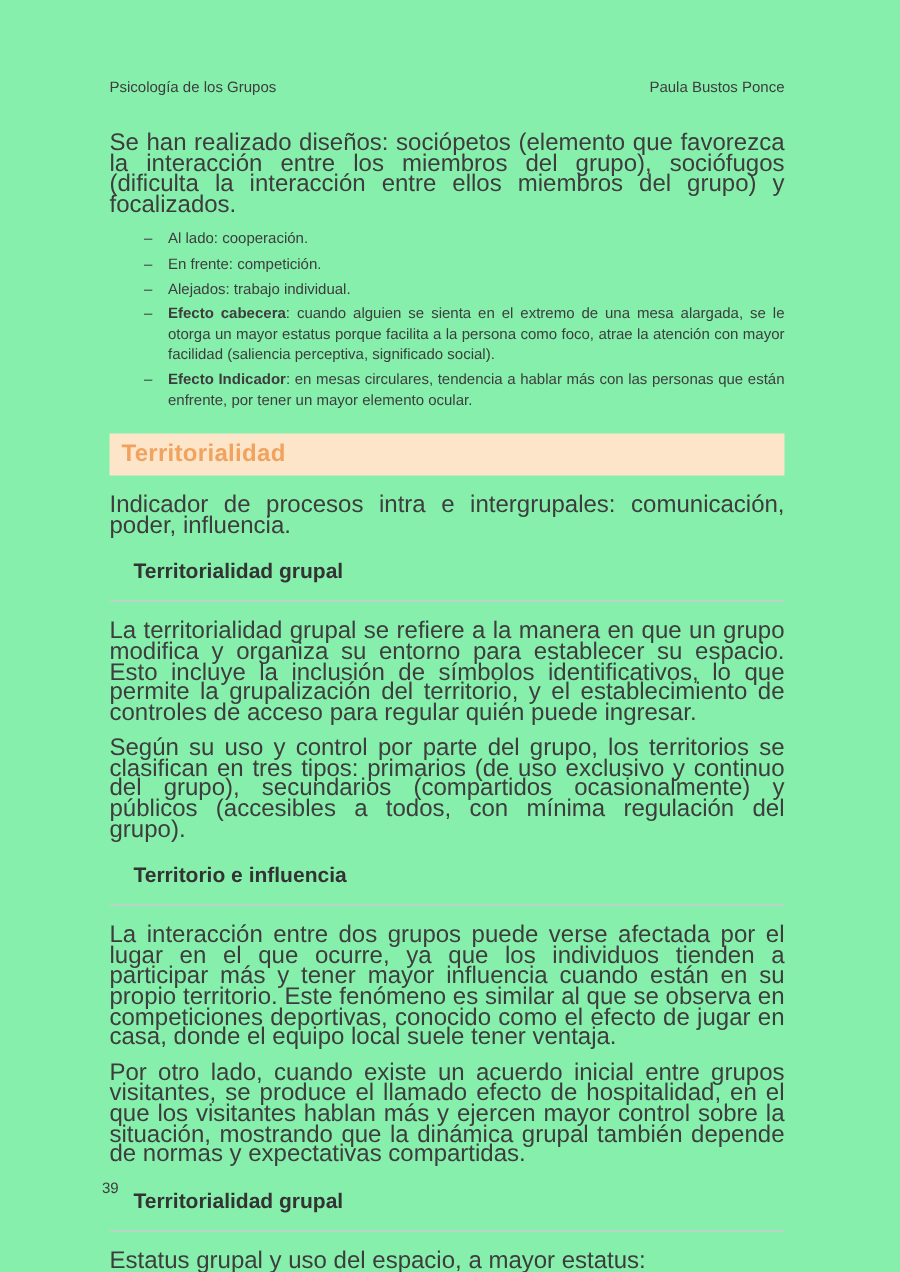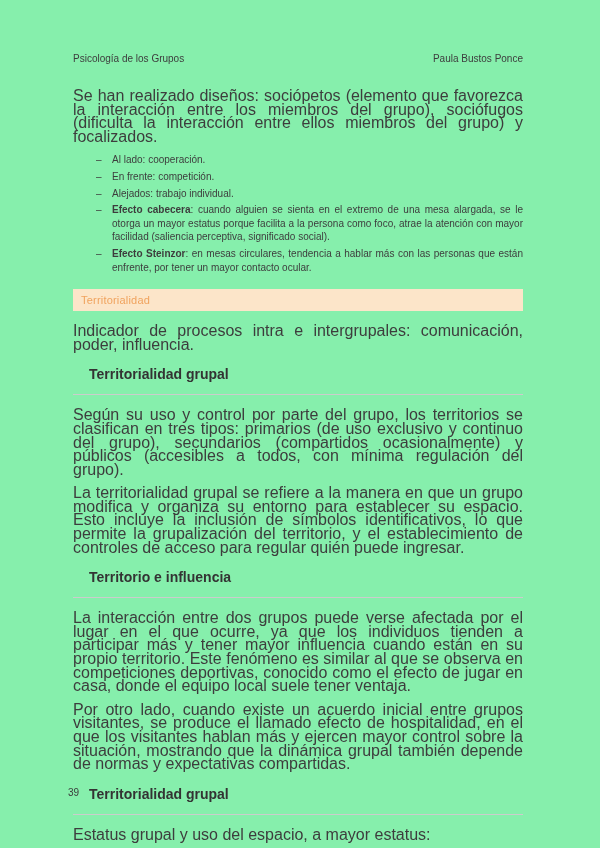--- a/index.html
+++ b/index.html
@@ -50,22 +50,22 @@
   .item-text {
     flex: 1;
     text-align: justify;
   }
   .lead {
     font-weight: bold;
   }
   .banner {
     background: var(--banner-bg, #fce5c9);
     color: var(--banner-text, #f0a35e);
-    font-weight: normal;
-    font-size: 11px;
+    font-weight: bold;
+    font-size: 16px;
     letter-spacing: 0.2px;
     padding: 5px 8px;
     margin: 15px 0 13px 0;
   }
   .subhead {
     font-size: 14px;
     font-weight: bold;
     color: #333333;
     margin: 15px 0 0 16px;
   }
@@ -106,34 +106,34 @@
     <li class="dash-item">
       <span class="dash">–</span>
       <span class="item-text">Alejados: trabajo individual.</span>
     </li>
     <li class="dash-item">
       <span class="dash">–</span>
       <span class="item-text"><b class="lead">Efecto cabecera</b><span>: cuando alguien se sienta en el extremo de una mesa alargada, se le otorga un mayor estatus porque facilita a la persona como foco, atrae la atención con mayor facilidad (saliencia perceptiva, significado social).</span></span>
     </li>
     <li class="dash-item">
       <span class="dash">–</span>
-      <span class="item-text"><b class="lead">Efecto Steinzor</b><span>: en mesas circulares, tendencia a hablar más con las personas que están enfrente, por tener un mayor contacto ocular.</span></span>
+      <span class="item-text"><b class="lead">Efecto Indicador</b><span>: en mesas circulares, tendencia a hablar más con las personas que están enfrente, por tener un mayor elemento ocular.</span></span>
     </li>
   </ul>
 
   <div class="banner">
     <span>Territorialidad</span>
   </div>
 
   <p class="para">Indicador de procesos intra e intergrupales: comunicación, poder, influencia.</p>
 
   <h3 class="subhead">Territorialidad grupal</h3>
   <div class="rule"></div>
+  <p class="para">La territorialidad grupal se refiere a la manera en que un grupo modifica y organiza su entorno para establecer su espacio. Esto incluye la inclusión de símbolos identificativos, lo que permite la grupalización del territorio, y el establecimiento de controles de acceso para regular quién puede ingresar.</p>
   <p class="para">Según su uso y control por parte del grupo, los territorios se clasifican en tres tipos: primarios (de uso exclusivo y continuo del grupo), secundarios (compartidos ocasionalmente) y públicos (accesibles a todos, con mínima regulación del grupo).</p>
-  <p class="para">La territorialidad grupal se refiere a la manera en que un grupo modifica y organiza su entorno para establecer su espacio. Esto incluye la inclusión de símbolos identificativos, lo que permite la grupalización del territorio, y el establecimiento de controles de acceso para regular quién puede ingresar.</p>
 
   <h3 class="subhead">Territorio e influencia</h3>
   <div class="rule"></div>
   <p class="para">La interacción entre dos grupos puede verse afectada por el lugar en el que ocurre, ya que los individuos tienden a participar más y tener mayor influencia cuando están en su propio territorio. Este fenómeno es similar al que se observa en competiciones deportivas, conocido como el efecto de jugar en casa, donde el equipo local suele tener ventaja.</p>
   <p class="para">Por otro lado, cuando existe un acuerdo inicial entre grupos visitantes, se produce el llamado efecto de hospitalidad, en el que los visitantes hablan más y ejercen mayor control sobre la situación, mostrando que la dinámica grupal también depende de normas y expectativas compartidas.</p>
 
   <h3 class="subhead">Territorialidad grupal</h3>
   <div class="rule"></div>
   <p class="para">Estatus grupal y uso del espacio, a mayor estatus:</p>
 

